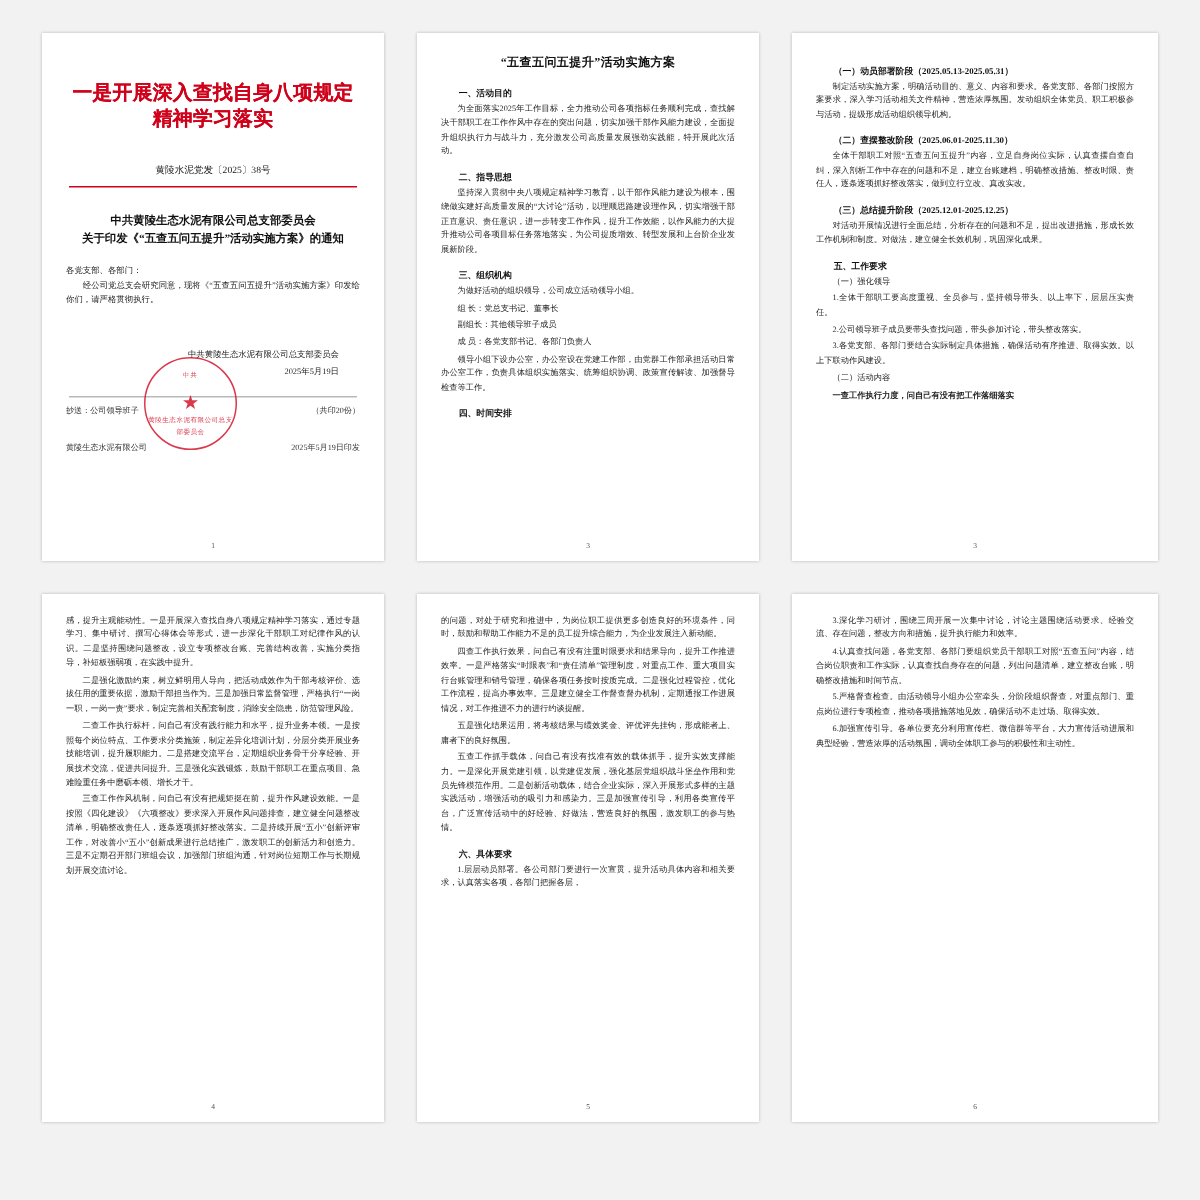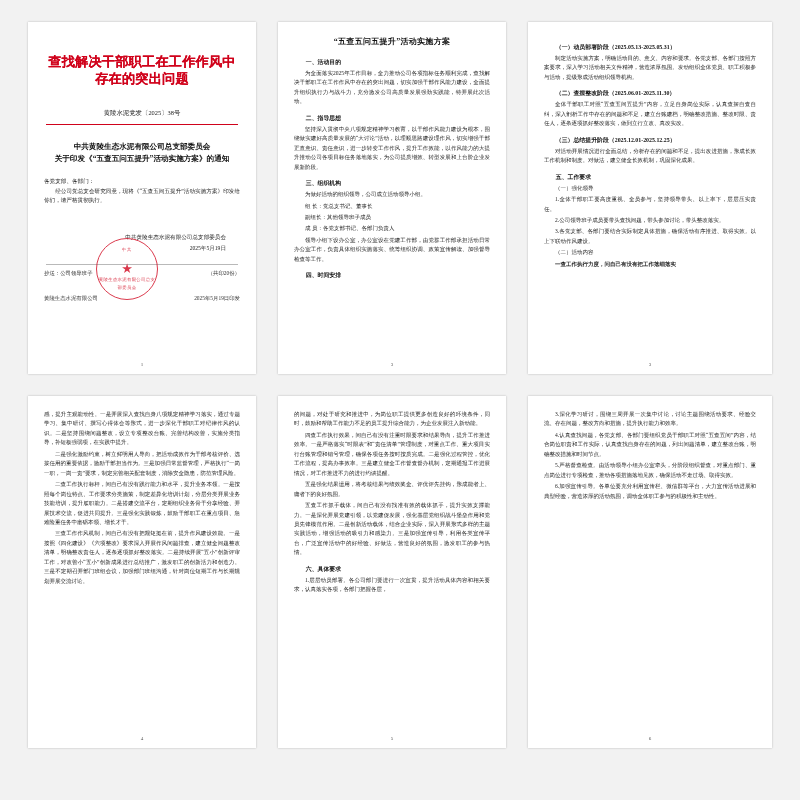--- a/index.html
+++ b/index.html
@@ -150,21 +150,21 @@
     text-align: center;
     font-size: 5px;
     color: #555;
   }
 </style>
 </head>
 <body>
 
 <div class="sheet p1">
   <div class="pad">
-    <div class="red-title">查找解决干部职工在工作作风中存在的突出问题</div>
+    <div class="red-title">一是开展深入查找自身八项规定精神学习落实</div>
     <div class="doc-no">黄陵水泥党发〔2025〕38号</div>
     <div class="red-rule"></div>
     <div class="p1-heading" style="white-space:pre-line">中共黄陵生态水泥有限公司总支部委员会
 关于印发《“五查五问五提升”活动实施方案》的通知</div>
     <div class="p1-body">
       <span>各党支部、各部门：</span>
       <span class="ind">经公司党总支会研究同意，现将《“五查五问五提升”活动实施方案》印发给你们，请严格贯彻执行。</span>
     </div>
     <div class="sign-block">
       <div class="seal">

